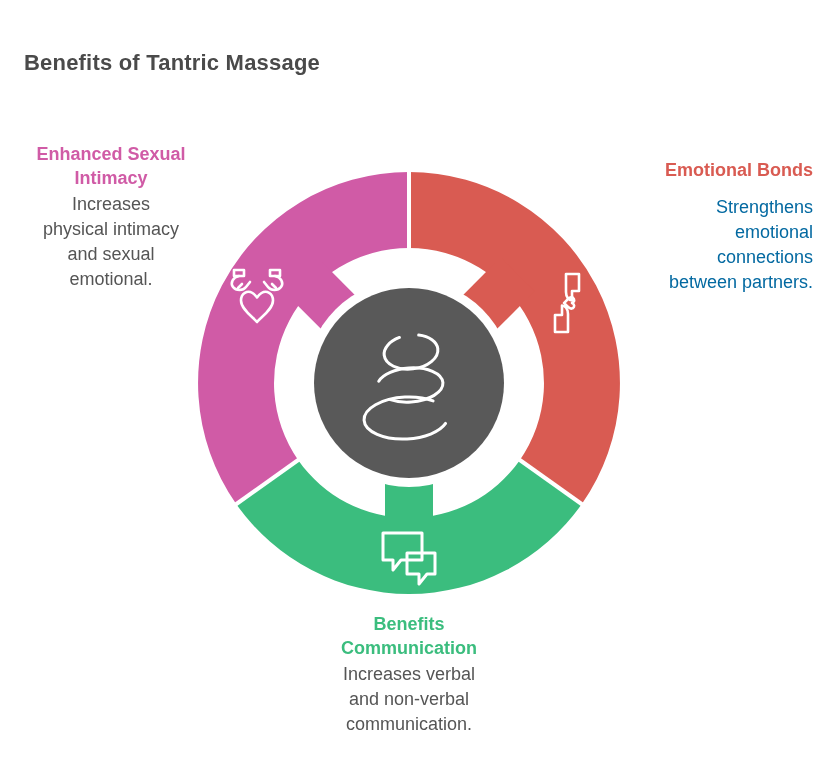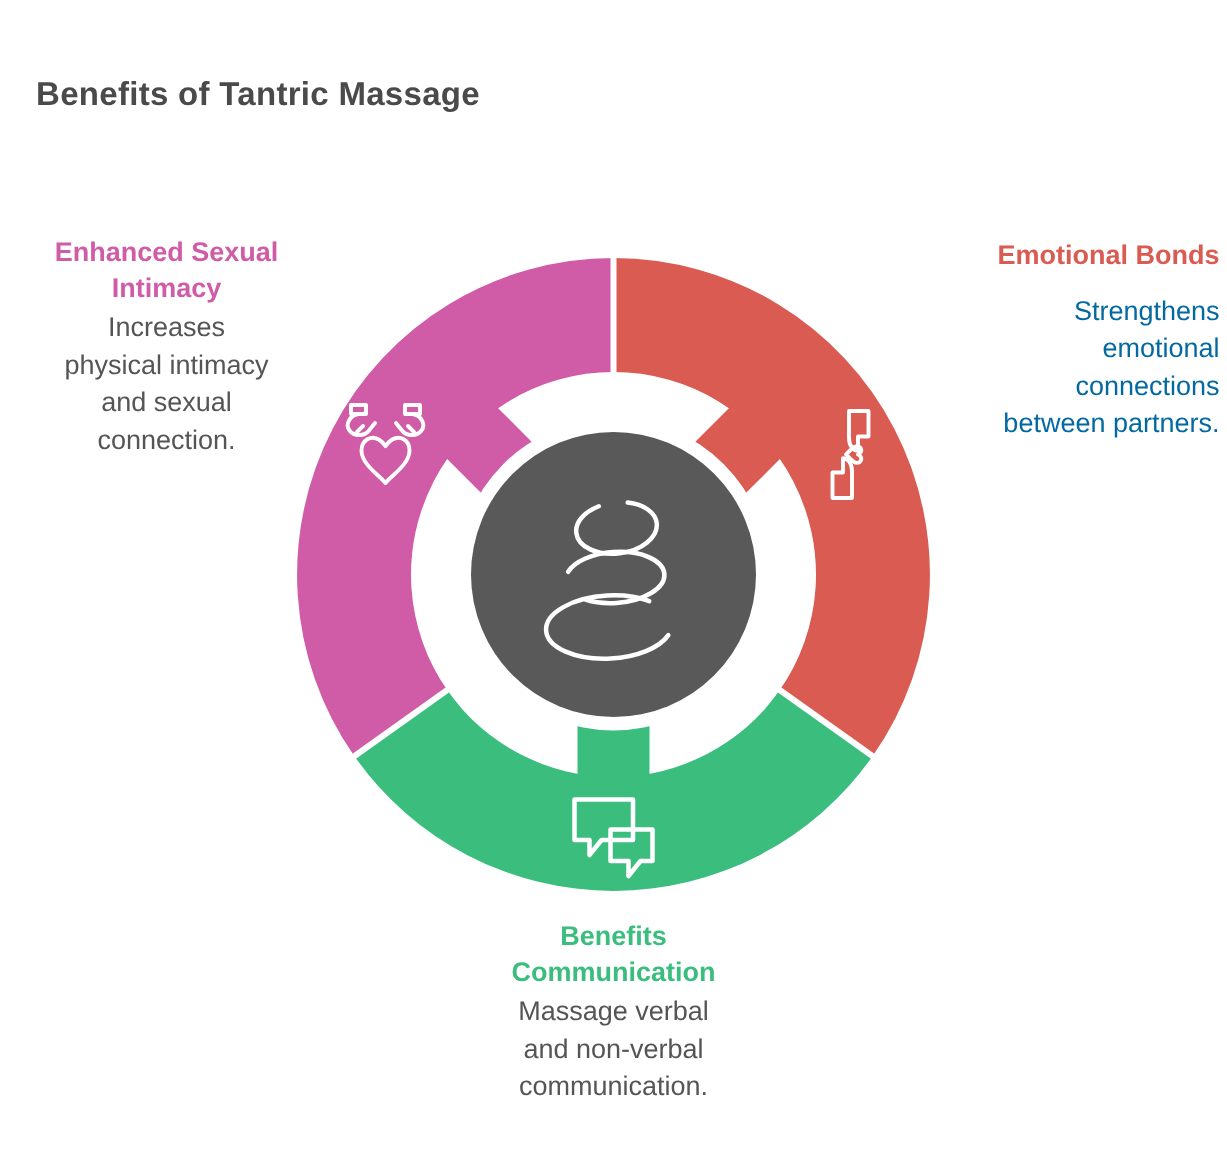--- a/index.html
+++ b/index.html
@@ -12,21 +12,21 @@
     font-size:22px;font-weight:bold;letter-spacing:.2px;padding-left:24px;
   }
   .text-block{position:absolute;text-align:center;}
   .text-block h3{
     margin:0 0 2px 0;font-size:18px;font-weight:bold;line-height:24px;
     white-space:pre-line;
   }
   .text-block p{
     margin:0;font-size:18px;line-height:25px;white-space:pre-line;
   }
-  .block-left{left:5px;top:156px;width:212px;}
+  .block-left{left:5px;top:142px;width:212px;}
   .block-right{left:601px;top:158px;width:212px;text-align:right;}
   .block-right h3{margin-bottom:13px;}
   .block-bottom{left:304px;top:612px;width:210px;}
   svg .divider{stroke:#ffffff;stroke-width:4;stroke-linecap:butt;}
   svg .icon-stroke{fill:none;stroke:#ffffff;stroke-width:2.6;stroke-linecap:round;stroke-linejoin:round;}
   svg .icon-stroke-thick{fill:none;stroke:#ffffff;stroke-width:3;stroke-linecap:round;stroke-linejoin:round;}
   svg .stone{fill:none;stroke:#ffffff;stroke-width:3;stroke-linecap:round;}
 </style>
 </head>
 <body>
@@ -85,32 +85,32 @@
       <path class="icon-stroke-thick" d="M -2,-4 h 28 v 21 h -8 l -8,10 v -10 h -12 z" fill="#3bbd7e"></path>
     </g>
   </svg>
 
   <div class="text-block block-left">
     <h3 style="color: rgb(208, 91, 166);">Enhanced Sexual
 Intimacy</h3>
     <p style="color: rgb(85, 85, 85);">Increases
 physical intimacy
 and sexual
-connection.</p>
+emotional.</p>
   </div>
 
   <div class="text-block block-right">
     <h3 style="color: rgb(217, 91, 82);">Emotional Bonds</h3>
     <p style="color: #0369a1;">Strengthens
 emotional
 connections
 between partners.</p>
   </div>
 
   <div class="text-block block-bottom">
     <h3 style="color: rgb(59, 189, 126);">Benefits
 Communication</h3>
-    <p style="color: rgb(85, 85, 85);">Massage verbal
+    <p style="color: rgb(85, 85, 85);">Increases verbal
 and non-verbal
 communication.</p>
   </div>
 
 </div>
 
 </body></html>

